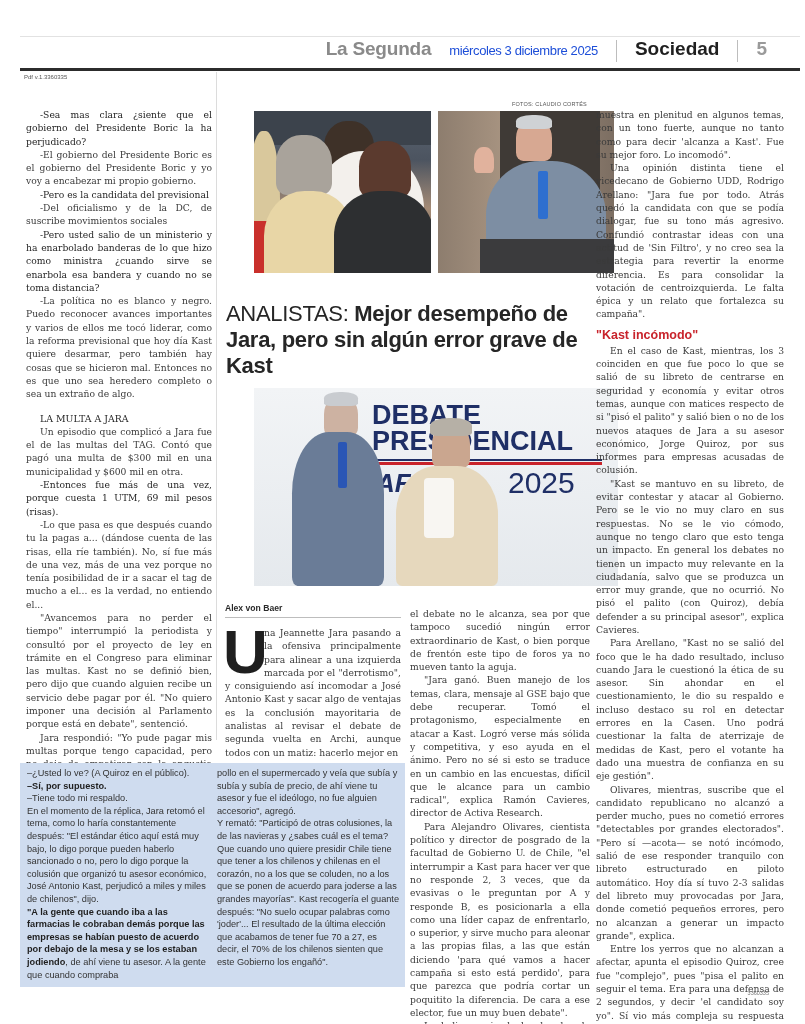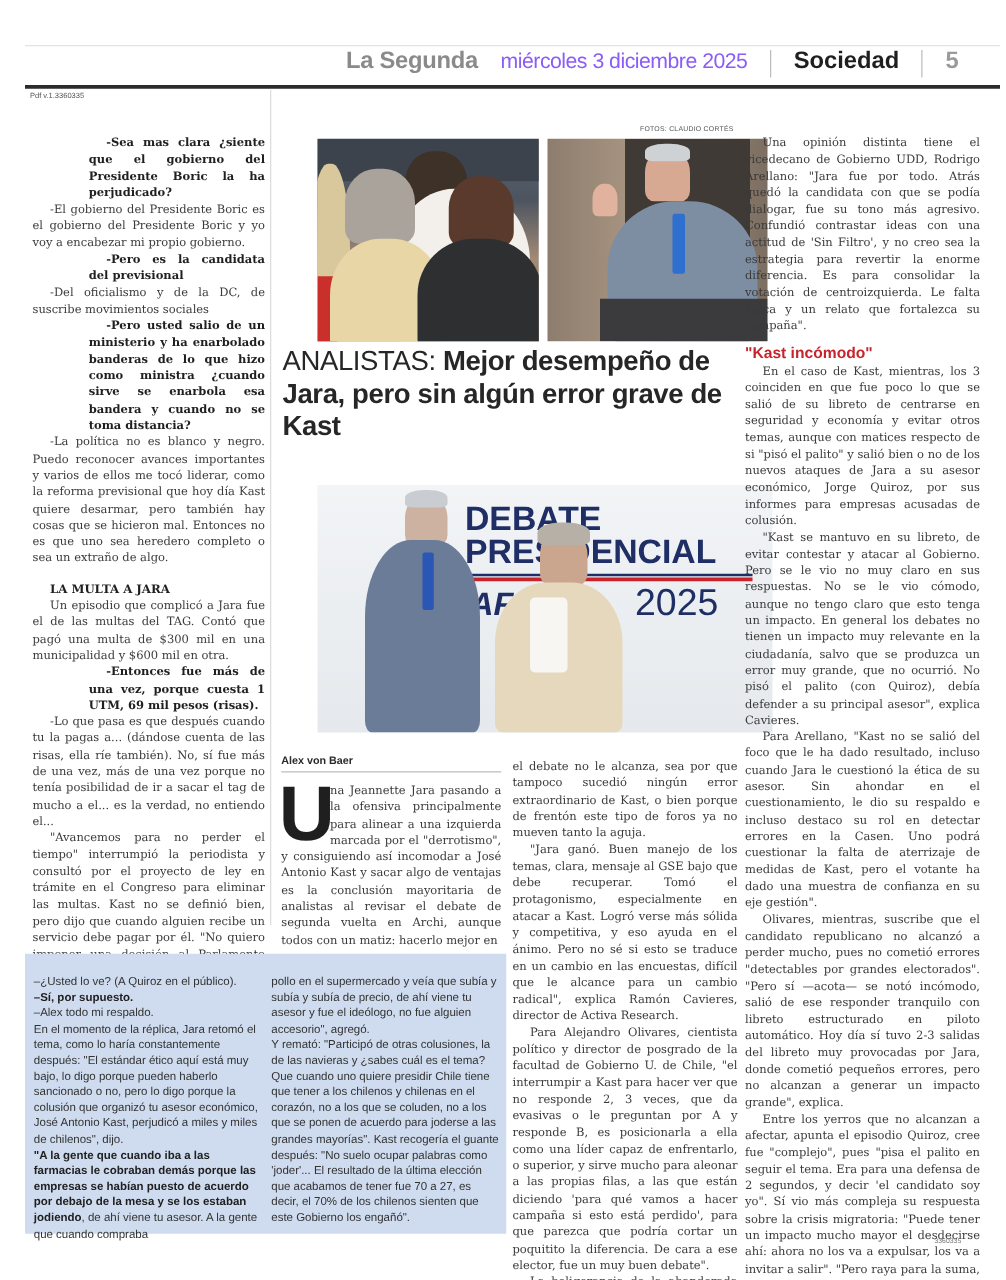--- a/index.html
+++ b/index.html
@@ -2,56 +2,56 @@
 <html><head>
 <meta charset="utf-8">
 <style>
   * { box-sizing: border-box; margin: 0; padding: 0; }
   html, body { width: 805px; height: 1024px; background: #ffffff; overflow: hidden; }
   body { position: relative; font-family: "DejaVu Serif", "Liberation Serif", serif; color: #2a2a2a; }
 
   .topline { position: absolute; left: 20px; top: 36px; width: 780px; height: 1px; background: #e2e2e2; }
   .masthead { position: absolute; top: 38px; right: 38px; height: 26px; display: flex; align-items: baseline; font-family: "Liberation Sans", sans-serif; gap: 13px; }
   .masthead .brand { font-weight: bold; font-size: 19px; color: #8a8a8a; letter-spacing: -0.2px; }
-  .masthead .date { font-size: 17px; color: #8b5cf6; margin-left: 5px; letter-spacing: -0.4px; }
+  .masthead .date { font-size: 13px; color: #1d4ed8; margin-left: 5px; letter-spacing: -0.4px; }
   .masthead .sep { width: 1px; height: 22px; background: #bdbdbd; margin: 0 5px; align-self: center; }
   .masthead .section { font-weight: bold; font-size: 19px; color: #1f1f1f; }
   .masthead .page { font-weight: bold; font-size: 19px; color: #9a9a9a; }
   .rule { position: absolute; left: 20px; top: 68px; width: 780px; height: 3px; background: #2c2c2c; }
   .pdfver { position: absolute; left: 24px; top: 74px; font-family: "Liberation Sans", sans-serif; font-size: 6px; color: #555; }
   .colsep { position: absolute; left: 216px; top: 72px; width: 1px; height: 668px; background: #dcdcdc; }
 
   .col { position: absolute; font-size: 9.2px; line-height: 13.3px; text-align: justify; color: #3a3a3a; }
   .col p { text-indent: 14px; }
-  .col p.q { font-weight: bold; color: #1f1f1f; margin-left: 45px; }
+  .col p.q { font-weight: normal; color: #1f1f1f; }
   .col p.noind { text-indent: 0; }
-  .col h4 { font-size: 9.4px; font-weight: bold; text-indent: 14px; color: #1f1f1f; margin-top: 11px; text-transform: uppercase; }
+  .col h4 { font-size: 9.4px; font-weight: normal; text-indent: 14px; color: #1f1f1f; margin-top: 11px; text-transform: uppercase; }
   .col1 { left: 26px; top: 108px; width: 186px; }
   .col3 { left: 410px; top: 607px; width: 180px; }
   .col4 { left: 596px; top: 108px; width: 188px; }
 
   .credit { position: absolute; left: 512px; top: 101px; font-family: "Liberation Sans", sans-serif; font-size: 5.5px; color: #555; letter-spacing: 0.2px; }
 
   .photo { position: absolute; overflow: hidden; margin-left: 32px; }
   .photo1 { left: 222px; top: 111px; width: 177px; height: 162px; background: linear-gradient(180deg,#5b6470 0%,#4c5460 30%,#a48b76 60%,#6c6055 100%); }
   .photo2 { left: 406px; top: 111px; width: 176px; height: 162px; background: linear-gradient(90deg,#8d7d6e 0%,#a99582 40%,#7c6e62 100%); }
   .photo3 { left: 222px; top: 388px; width: 364px; height: 198px; background: linear-gradient(180deg,#f2f4f6 0%,#e5e9ed 100%); }
 
-  .headline { position: absolute; left: 226px; top: 276px; width: 365px; font-family: "Liberation Sans", sans-serif; font-size: 22px; line-height: 26px; color: #262626; letter-spacing: -0.3px; }
+  .headline { position: absolute; left: 226px; top: 301px; width: 365px; font-family: "Liberation Sans", sans-serif; font-size: 22px; line-height: 26px; color: #262626; letter-spacing: -0.3px; }
   .headline .kicker { font-weight: normal; }
   .headline .main { font-weight: bold; }
 
   .byline { position: absolute; left: 225px; top: 603px; width: 176px; font-family: "Liberation Sans", sans-serif; font-weight: bold; font-size: 8.6px; color: #2a2a2a; padding-bottom: 4px; border-bottom: 1px solid #bdbdbd; }
   .lead { position: absolute; left: 225px; top: 626px; width: 176px; font-size: 9.2px; line-height: 13.3px; text-align: justify; color: #3a3a3a; }
   .dropcap { float: left; font-family: "Liberation Sans", sans-serif; font-weight: bold; font-size: 62px; line-height: 48px; color: #1f1f1f; margin: 2px 5px 0 -2px; width: 36px; height: 50px; }
 
   .subhead { font-family: "Liberation Sans", sans-serif; font-weight: bold; color: #c8232b; font-size: 12.5px; line-height: 13px; margin: 8px 0 2px; text-indent: 0; }
 
   .box { position: absolute; left: 20px; top: 763px; width: 385px; height: 224px; background: #cfdcef; }
-  .box .bc { position: absolute; top: 16px; font-family: "Liberation Sans", sans-serif; font-size: 9.2px; line-height: 12.6px; color: #333; }
+  .box .bc { position: absolute; top: 4px; font-family: "Liberation Sans", sans-serif; font-size: 9.2px; line-height: 12.6px; color: #333; }
   .box .bc1 { left: 7px; width: 180px; }
   .box .bc2 { left: 197px; width: 182px; }
   .box b { color: #1f1f1f; }
 
   .code { position: absolute; right: 36px; top: 990px; font-family: "Liberation Sans", sans-serif; font-size: 5.5px; color: #777; }
 
   .fig { position: absolute; border-radius: 45% 45% 20% 20%; }
 </style>
 </head>
 <body>
@@ -138,34 +138,35 @@
 </div>
 
 <div class="col col3">
   <p class="noind">el debate no le alcanza, sea por que tampoco sucedió ningún error extraordinario de Kast, o bien porque de frentón este tipo de foros ya no mueven tanto la aguja.</p>
   <p>"Jara ganó. Buen manejo de los temas, clara, mensaje al GSE bajo que debe recuperar. Tomó el protagonismo, especialmente en atacar a Kast. Logró verse más sólida y competitiva, y eso ayuda en el ánimo. Pero no sé si esto se traduce en un cambio en las encuestas, difícil que le alcance para un cambio radical", explica Ramón Cavieres, director de Activa Research.</p>
   <p>Para Alejandro Olivares, cientista político y director de posgrado de la facultad de Gobierno U. de Chile, "el interrumpir a Kast para hacer ver que no responde 2, 3 veces, que da evasivas o le preguntan por A y responde B, es posicionarla a ella como una líder capaz de enfrentarlo, o superior, y sirve mucho para aleonar a las propias filas, a las que están diciendo 'para qué vamos a hacer campaña si esto está perdido', para que parezca que podría cortar un poquitito la diferencia. De cara a ese elector, fue un muy buen debate".</p>
   <p>La beligerancia de la abanderada oficialista —cree— "tendría un impacto" negativo con electores menos politizados e indecisos si fuese en un foro nocturno en TV, pues lo siguen más esos votantes. Pero en uno radial a mitad de semana "se</p>
 </div>
 
 <div class="col col4">
+  <p class="noind">muestra en plenitud en algunos temas, con un tono fuerte, aunque no tanto como para decir 'alcanza a Kast'. Fue su mejor foro. Lo incomodó".</p>
   <p>Una opinión distinta tiene el vicedecano de Gobierno UDD, Rodrigo Arellano: "Jara fue por todo. Atrás quedó la candidata con que se podía dialogar, fue su tono más agresivo. Confundió contrastar ideas con una actitud de 'Sin Filtro', y no creo sea la estrategia para revertir la enorme diferencia. Es para consolidar la votación de centroizquierda. Le falta épica y un relato que fortalezca su campaña".</p>
   <div class="subhead">"Kast incómodo"</div>
   <p>En el caso de Kast, mientras, los 3 coinciden en que fue poco lo que se salió de su libreto de centrarse en seguridad y economía y evitar otros temas, aunque con matices respecto de si "pisó el palito" y salió bien o no de los nuevos ataques de Jara a su asesor económico, Jorge Quiroz, por sus informes para empresas acusadas de colusión.</p>
   <p>"Kast se mantuvo en su libreto, de evitar contestar y atacar al Gobierno. Pero se le vio no muy claro en sus respuestas. No se le vio cómodo, aunque no tengo claro que esto tenga un impacto. En general los debates no tienen un impacto muy relevante en la ciudadanía, salvo que se produzca un error muy grande, que no ocurrió. No pisó el palito (con Quiroz), debía defender a su principal asesor", explica Cavieres.</p>
   <p>Para Arellano, "Kast no se salió del foco que le ha dado resultado, incluso cuando Jara le cuestionó la ética de su asesor. Sin ahondar en el cuestionamiento, le dio su respaldo e incluso destaco su rol en detectar errores en la Casen. Uno podrá cuestionar la falta de aterrizaje de medidas de Kast, pero el votante ha dado una muestra de confianza en su eje gestión".</p>
   <p>Olivares, mientras, suscribe que el candidato republicano no alcanzó a perder mucho, pues no cometió errores "detectables por grandes electorados". "Pero sí —acota— se notó incómodo, salió de ese responder tranquilo con libreto estructurado en piloto automático. Hoy día sí tuvo 2-3 salidas del libreto muy provocadas por Jara, donde cometió pequeños errores, pero no alcanzan a generar un impacto grande", explica.</p>
   <p>Entre los yerros que no alcanzan a afectar, apunta el episodio Quiroz, cree fue "complejo", pues "pisa el palito en seguir el tema. Era para una defensa de 2 segundos, y decir 'el candidato soy yo". Sí vio más compleja su respuesta sobre la crisis migratoria: "Puede tener un impacto mucho mayor el desdecirse ahí: ahora no los va a expulsar, los va a invitar a salir". "Pero raya para la suma, no fue un mal debate: no fue su mejor desempeño y es la primera vez que lo sacan de libreto y le genera algo de mella, pero es mínimo, e igual es mejor que el Kast 2021. No hay una inflexión. Si sale hacia atrás, es leve".</p>
 </div>
 
 <div class="box">
   <div class="bc bc1">
     <div>–¿Usted lo ve? (A Quiroz en el público).</div>
     <div><b>–Sí, por supuesto.</b></div>
-    <div>–Alex todo mi respaldo.</div>
+    <div>–Tiene todo mi respaldo.</div>
     <div>En el momento de la réplica, Jara retomó el tema, como lo haría constantemente después: "El estándar ético aquí está muy bajo, lo digo porque pueden haberlo sancionado o no, pero lo digo porque la colusión que organizó tu asesor económico, José Antonio Kast, perjudicó a miles y miles de chilenos", dijo.</div>
     <div><b>"A la gente que cuando iba a las farmacias le cobraban demás porque las empresas se habían puesto de acuerdo por debajo de la mesa y se los estaban jodiendo</b><span>, de ahí viene tu asesor. A la gente que cuando compraba</span></div>
   </div>
   <div class="bc bc2">
     <div>pollo en el supermercado y veía que subía y subía y subía de precio, de ahí viene tu asesor y fue el ideólogo, no fue alguien accesorio", agregó.</div>
     <div>Y remató: "Participó de otras colusiones, la de las navieras y ¿sabes cuál es el tema? Que cuando uno quiere presidir Chile tiene que tener a los chilenos y chilenas en el corazón, no a los que se coluden, no a los que se ponen de acuerdo para joderse a las grandes mayorías". Kast recogería el guante después: "No suelo ocupar palabras como 'joder'... El resultado de la última elección que acabamos de tener fue 70 a 27, es decir, el 70% de los chilenos sienten que este Gobierno los engañó".</div>
   </div>
 </div>
 
 <div class="code">3360335</div>

